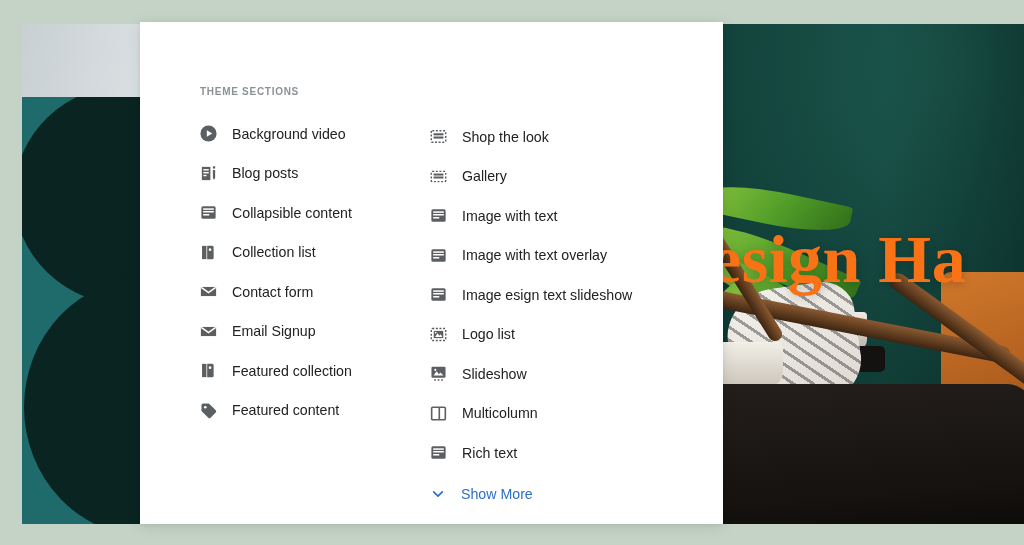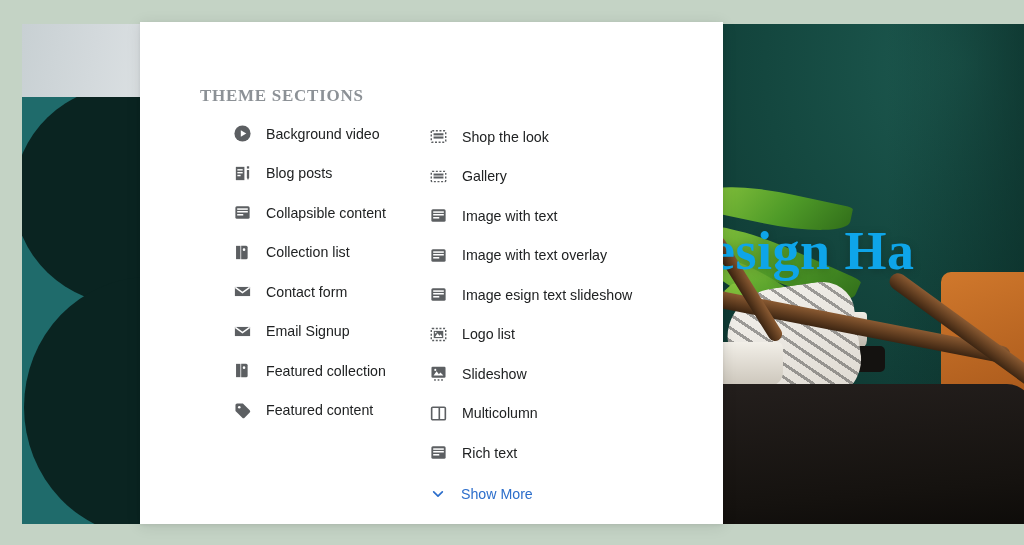--- a/index.html
+++ b/index.html
@@ -144,23 +144,23 @@
   .cup-base {
     position: absolute; left: 86px; top: 322px;
     width: 76px; height: 26px;
     background: #141210;
     border-radius: 5px;
   }
   .hero-title {
     position: absolute;
     left: -12px; top: 196px;
     font-family: "Liberation Serif", serif;
-    font-size: 54px;
+    font-size: 68px;
     font-weight: 700;
-    color: #0ea5e9;
+    color: #f97316;
     letter-spacing: 0.5px;
     white-space: nowrap;
     text-shadow: 0 2px 10px rgba(0,0,0,.22);
   }
 
   
   .lineart {
     position: absolute;
     left: 150px; top: 470px;
     width: 570px; height: 54px;
@@ -172,38 +172,37 @@
     position: absolute;
     left: 140px; top: 22px;
     width: 583px; height: 502px;
     background: #ffffff;
     box-shadow: 0 1px 3px rgba(23,24,24,.08), 0 2px 14px rgba(23,24,24,.10);
     overflow: hidden;
   }
   .panel-title {
     position: absolute;
     left: 60px; top: 64px;
-    font-size: 17px;
+    font-size: 10px;
     font-weight: 700;
     letter-spacing: 0.72px;
     color: #8c9196;
     text-transform: uppercase;
-    font-family: Liberation Serif, serif;
   }
   .cols {
     position: absolute;
     left: 0; top: 92px;
     width: 583px;
     display: flex;
   }
   .col {
     display: flex;
     flex-direction: column;
   }
-  .col-left  { width: 245px; padding-left: 92px; }
+  .col-left  { width: 245px; padding-left: 58px; }
   .col-right { width: 300px; padding-left: 43px; padding-top: 3px; }
 
   .item {
     display: flex;
     align-items: center;
     gap: 14px;
     height: 39.5px;
     cursor: pointer;
   }
   .item-label {

